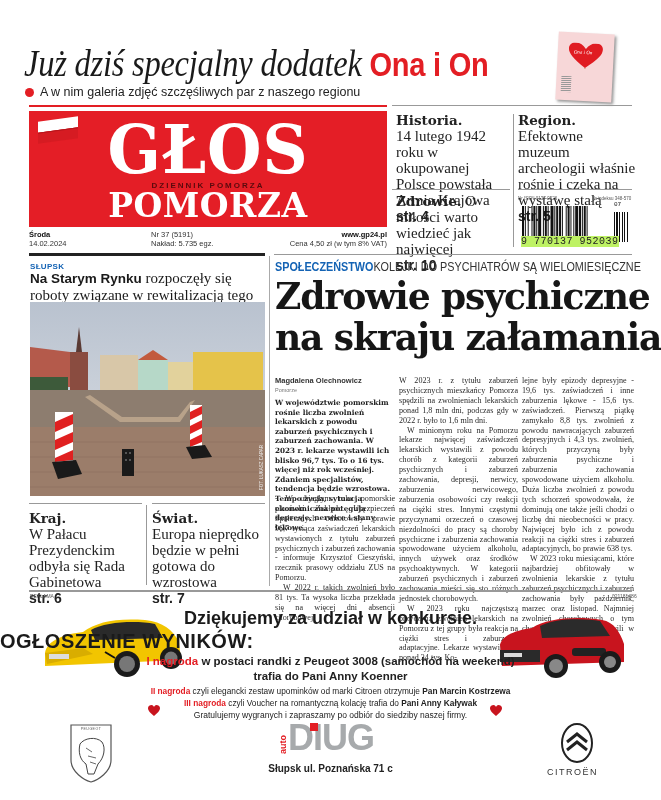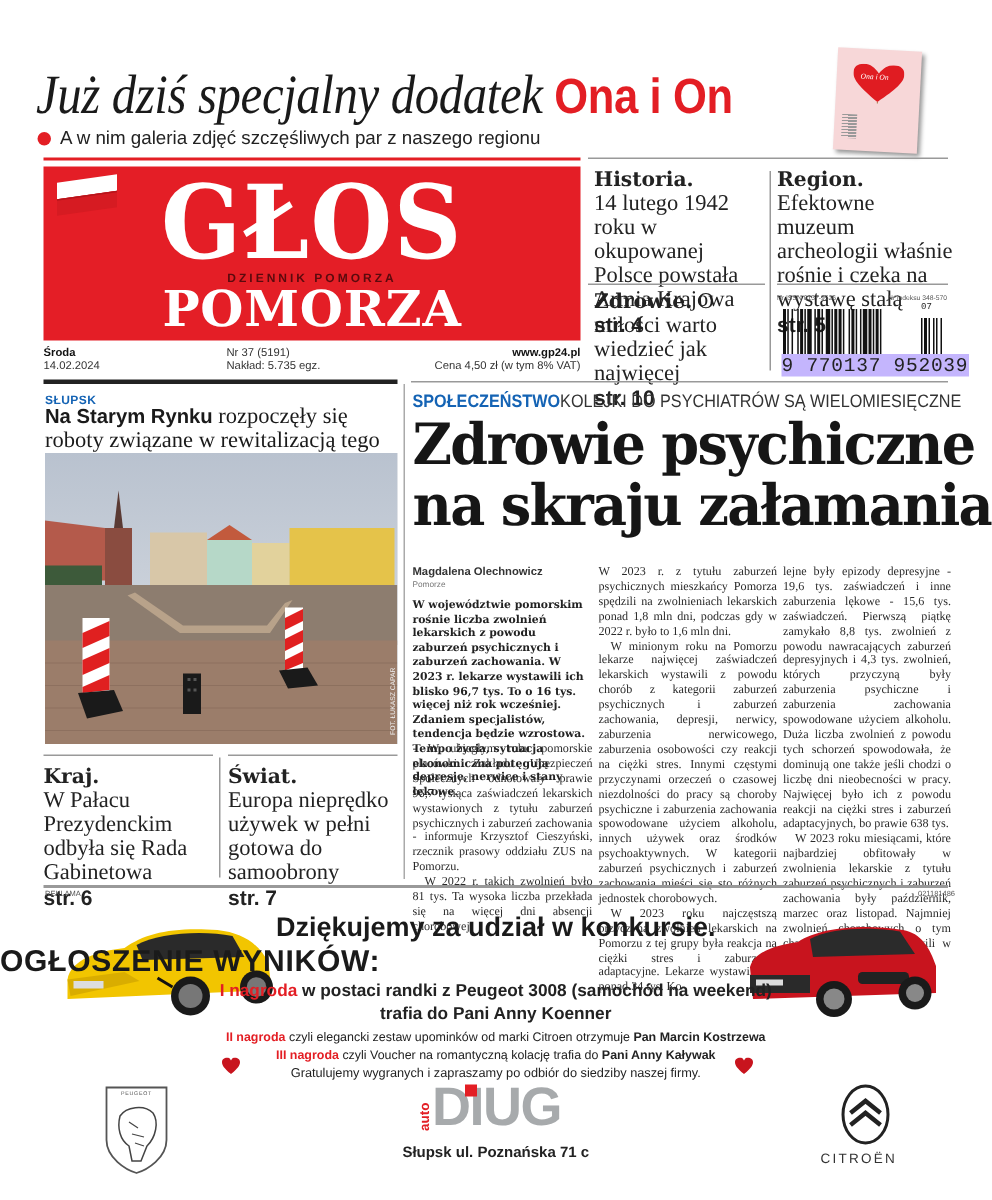--- a/index.html
+++ b/index.html
@@ -136,21 +136,21 @@
     <rect x="61.85000000000002" y="4" width="1" height="32" fill="#111"></rect>
     <rect x="63.75000000000003" y="4" width="2" height="32" fill="#111"></rect>
     <rect x="66.60000000000004" y="4" width="1" height="32" fill="#111"></rect>
     <rect x="94" y="10" width="1" height="30" fill="#111"></rect>
     <rect x="96" y="10" width="2" height="30" fill="#111"></rect>
     <rect x="99" y="10" width="1" height="30" fill="#111"></rect>
     <rect x="102" y="10" width="1" height="30" fill="#111"></rect>
     <rect x="104" y="10" width="1" height="30" fill="#111"></rect>
     <rect x="107" y="10" width="1" height="30" fill="#111"></rect>
   </svg>
-<div class="abs" style="left:521px;top:236px;font-family:'Liberation Mono',monospace;font-size:13px;letter-spacing:0.5px;color:#222;background:#c4b5fd">9 770137 952039</div>
+<div class="abs" style="left:521px;top:236px;font-family:'Liberation Mono',monospace;font-size:10px;letter-spacing:0.5px;color:#222;background:#bef264">9 770137 952039</div>
 <div class="abs" style="left:614px;top:201px;font-family:'Liberation Mono',monospace;font-size:6px;color:#222">07</div>
 
 <div class="abs" style="left:29px;top:253px;width:236px;height:3px;background:#222"></div>
 <div class="abs rule" style="left:274px;top:254px;width:358px"></div>
 <div class="abs vline" style="left:269px;top:256px;height:330px;background:#aaa"></div>
 
 <div class="abs" id="slupsk-label">SŁUPSK</div>
 <div class="abs" id="slupsk-text">
   <b class="h">Na Starym Rynku</b> <span>rozpoczęły się roboty związane w rewitalizacją tego placu</span> <b class="s">str. 3</b>
 </div>
@@ -209,21 +209,21 @@
 <div class="abs rule" style="left:29px;top:503px;width:113px"></div>
 <div class="abs rule" style="left:152px;top:503px;width:113px"></div>
 <div class="abs vline" style="left:146px;top:505px;height:80px"></div>
 <div class="abs teaser" style="left:29px;top:510px;width:115px">
   <b class="h">Kraj.</b><br>
   <span>W Pałacu Prezydenckim odbyła się Rada Gabinetowa</span><br>
   <b class="s">str. 6</b>
 </div>
 <div class="abs teaser" style="left:152px;top:510px;width:115px">
   <b class="h">Świat.</b><br>
-  <span>Europa nieprędko używek w pełni gotowa do samoobrony</span><br>
+  <span>Europa nieprędko będzie w pełni gotowa do wzrostowa</span><br>
   <b class="s">str. 7</b>
 </div>
 
 <div class="abs" id="kicker"><b>SPOŁECZEŃSTWO</b><span>KOLEJKI DO PSYCHIATRÓW SĄ WIELOMIESIĘCZNE</span></div>
 <div class="abs" id="headline"><span>Zdrowie psychiczne</span><br><span>na skraju załamania</span></div>
 <div class="abs" id="byline">Magdalena Olechnowicz</div>
 <div class="abs" id="byline-sub">Pomorze</div>
 <div class="abs" id="lead">W województwie pomorskim rośnie liczba zwolnień lekarskich z powodu zaburzeń psychicznych i zaburzeń zachowania. W 2023 r. lekarze wystawili ich blisko 96,7 tys. To o 16 tys. więcej niż rok wcześniej. Zdaniem specjalistów, tendencja będzie wzrostowa. Tempo życia, sytuacja ekonomiczna potęgują depresje, nerwice i stany lękowe.</div>
 <div class="abs col" style="left:275px;top:494px;width:120px">
   <p class="ni">- W ubiegłym roku pomorskie placówki Zakładu Ubezpieczeń Społecznych odnotowały prawie 96,7 tysiąca zaświadczeń lekarskich wystawionych z tytułu zaburzeń psychicznych i zaburzeń zachowania - informuje Krzysztof Cieszyński, rzecznik prasowy oddziału ZUS na Pomorzu.</p>

